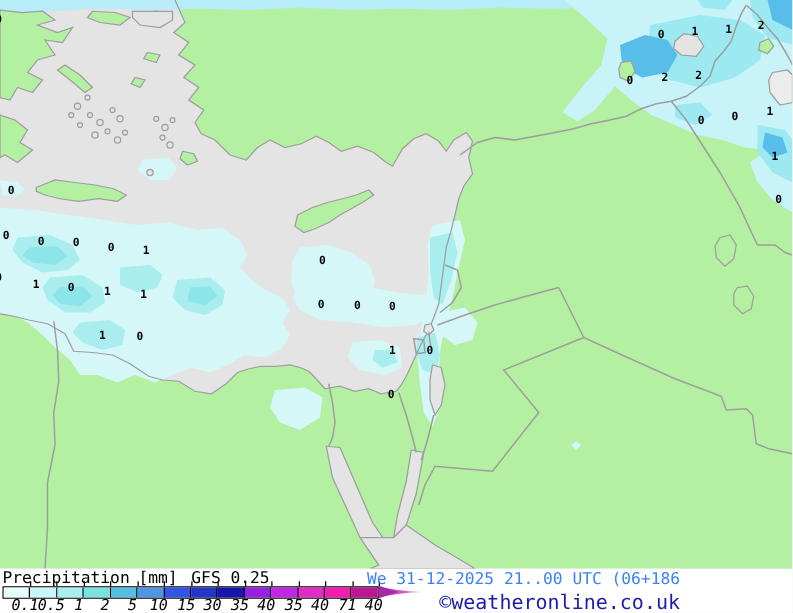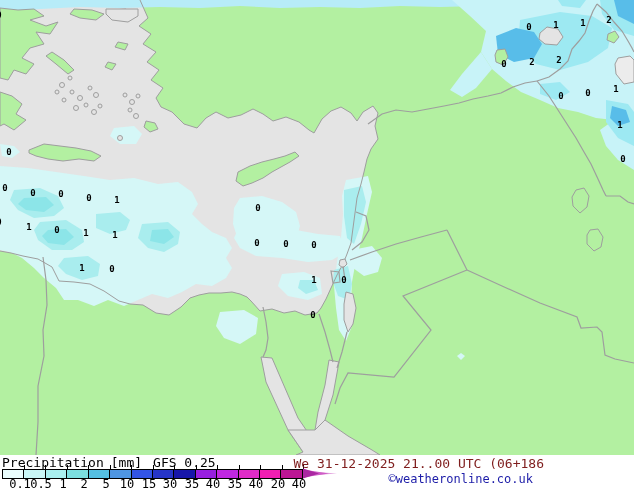--- a/index.html
+++ b/index.html
@@ -13,24 +13,24 @@
   .legend-text{position:absolute;left:2px;top:0;font-size:13px;color:#000;white-space:pre;}
   .legend-text .unit{margin-left:7px;}
   .legend-text .model{margin-left:11px;}
   .colorbar{position:absolute;left:2px;top:14px;width:301px;height:10px;border:1px solid #000;
             display:flex;box-sizing:border-box;}
   .colorbar .cell{flex:1 1 auto;border-right:1px solid #000;}
   .colorbar .cell:last-child{border-right:none;}
   .ticks{position:absolute;left:2px;top:10px;width:302px;height:4px;}
   .tick{position:absolute;top:0;width:1px;height:4px;background:#000;}
   .cb-labels{position:absolute;left:2px;top:24px;width:330px;height:11px;font-size:12px;color:#000;}
-  .cb-label{position:absolute;top:0;transform:translateX(-50%);line-height:11px;white-space:pre;}
+  .cb-label{position:absolute;top:0;transform:translateX(-50%);line-height:11px;white-space:pre;font-style:italic;}
   .arrow{position:absolute;left:303px;top:12px;}
-  .datetime{position:absolute;right:0;top:1px;font-size:13px;color:#7f1d1d;white-space:pre;padding-left:29px;}
-  .copyright{position:absolute;right:11px;top:17px;font-size:12px;color:#1c1ca8;white-space:pre;}
+  .datetime{position:absolute;right:0;top:1px;font-size:13px;color:#3b82f6;white-space:pre;padding-left:29px;}
+  .copyright{position:absolute;right:0;top:17px;font-size:16px;color:#1c1ca8;white-space:pre;}
 </style>
 </head>
 <body>
 
 <div class="screen">
 
   <div class="map">
     <svg width="634" height="455" viewBox="0 0 634 455">
 
       <rect x="0" y="0" width="634" height="455" fill="var(--c-sea)"></rect>
@@ -254,20 +254,20 @@
         <span class="cb-label" style="left: 61px;">1</span>
         <span class="cb-label" style="left: 82px;">2</span>
         <span class="cb-label" style="left: 104px;">5</span>
         <span class="cb-label" style="left: 125px;">10</span>
         <span class="cb-label" style="left: 147px;">15</span>
         <span class="cb-label" style="left: 168px;">30</span>
         <span class="cb-label" style="left: 190px;">35</span>
         <span class="cb-label" style="left: 211px;">40</span>
         <span class="cb-label" style="left: 233px;">35</span>
         <span class="cb-label" style="left: 254px;">40</span>
-        <span class="cb-label" style="left: 276px;">20</span>
+        <span class="cb-label" style="left: 276px;">71</span>
         <span class="cb-label" style="left: 297px;">40</span>
       </div>
 
     <div class="datetime">We 31-12-2025 21..00 UTC (06+186</div>
     <div class="copyright" style="color: rgb(28, 28, 168);">©weatheronline.co.uk</div>
   </div>
 </div>
 
 </body></html>

